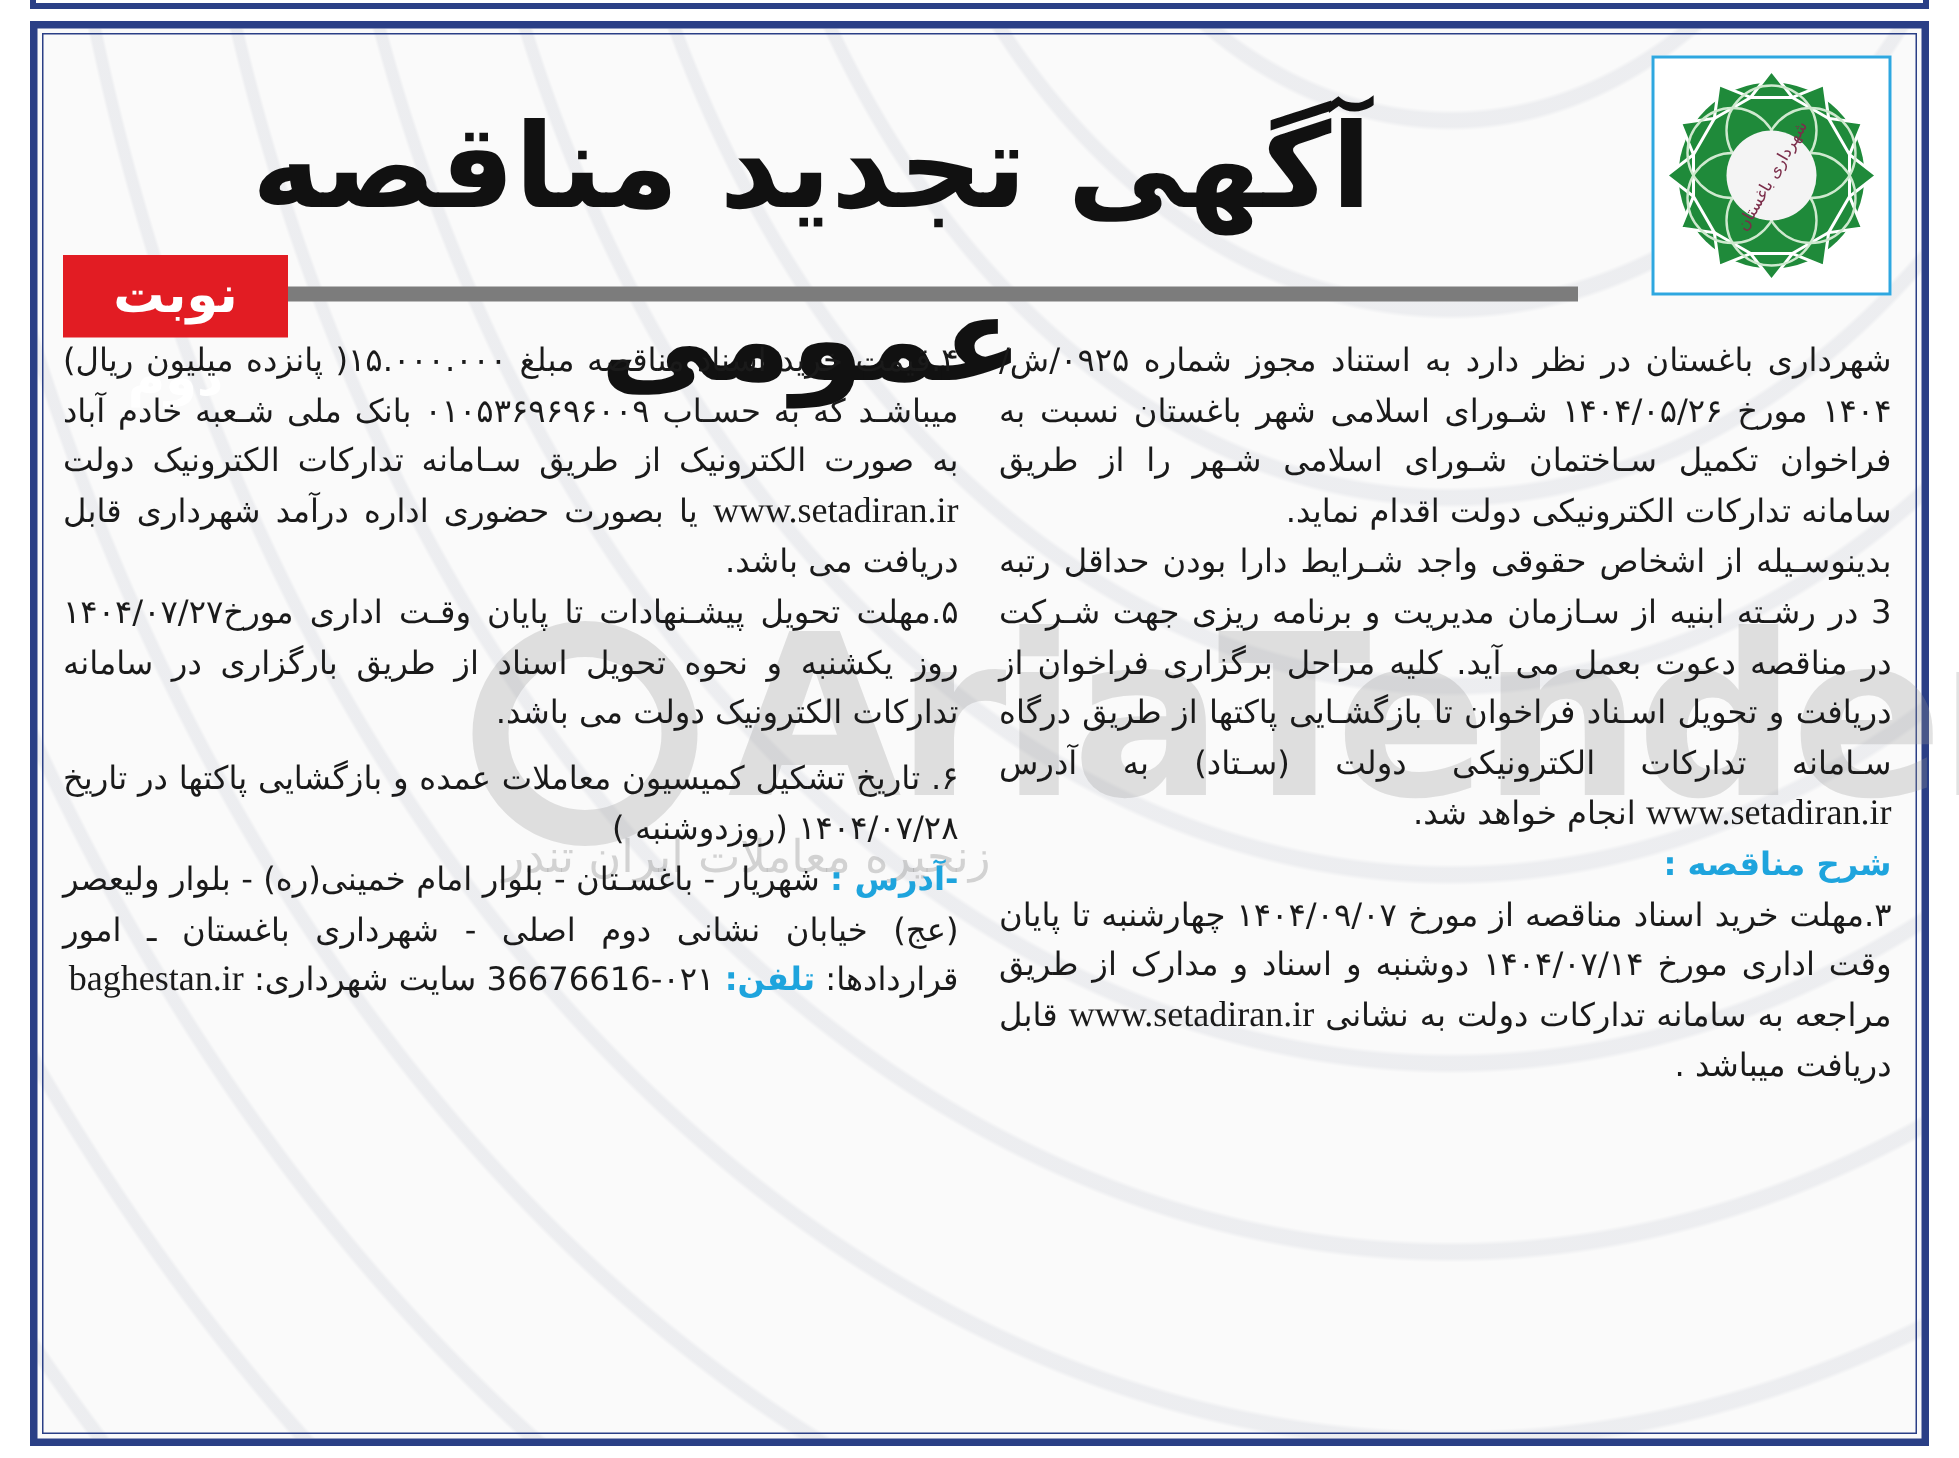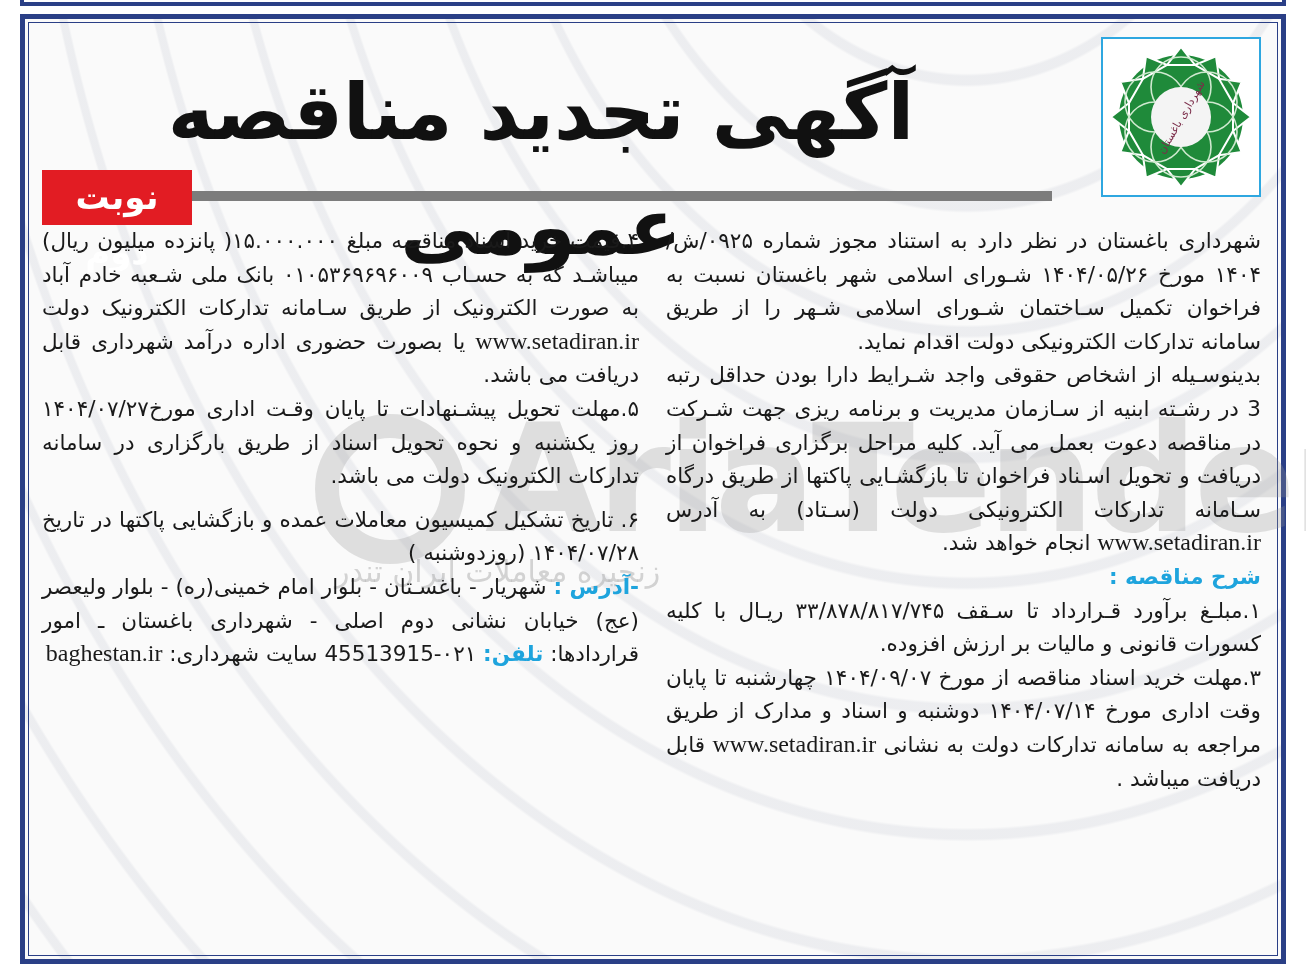--- a/index.html
+++ b/index.html
@@ -137,39 +137,38 @@
   </div>
 
   <div class="col col-right">
     <p>شهرداری باغستان در نظر دارد به استناد مجوز شماره ۰۹۲۵/ش/۱۴۰۴ مورخ ۱۴۰۴/۰۵/۲۶ شـورای اسلامی شهر باغستان نسبت به فراخوان تکمیل سـاختمان شـورای اسلامی شـهر را از طریق سامانه تدارکات الکترونیکی دولت اقدام نماید.</p>
     <p>
       <span>بدینوسـیله از اشخاص حقوقی واجد شـرایط دارا بودن حداقل رتبه 3 در رشـته ابنیه از سـازمان مدیریت و برنامه ریزی جهت شـرکت در مناقصه دعوت بعمل می آید. کلیه مراحل برگزاری فراخوان از دریافت و تحویل اسـناد فراخوان تا بازگشـایی پاکتها از طریق درگاه سـامانه تدارکات الکترونیکی دولت (سـتاد) به آدرس</span>
       <span class="latin">www.setadiran.ir</span>
       <span>انجام خواهد شد.</span>
     </p>
     <p class="heading-blue">شرح مناقصه :</p>
-    <p>۱.مبلـغ برآورد قـرارداد تا سـقف ۳۳/۸۷۸/۸۱۷/۷۴۵ ریـال با کلیه کسورات قانونی و مالیات بر ارزش افزوده.</p>
     <p>
       <span>۳.مهلت خرید اسناد مناقصه از مورخ ۱۴۰۴/۰۹/۰۷ چهارشنبه تا پایان وقت اداری مورخ ۱۴۰۴/۰۷/۱۴ دوشنبه و اسناد و مدارک از طریق مراجعه به سامانه تدارکات دولت به نشانی</span>
       <span class="latin">www.setadiran.ir</span>
       <span>قابل دریافت میباشد .</span>
     </p>
   </div>
 
   <div class="col col-left">
     <p>
       <span>۴.قیمت خرید اسناد مناقصه مبلغ ۱۵.۰۰۰.۰۰۰( پانزده میلیون ریال) میباشـد که به حسـاب ۰۱۰۵۳۶۹۶۹۶۰۰۹ بانک ملی شـعبه خادم آباد به صورت الکترونیک از طریق سـامانه تدارکات الکترونیک دولت</span>
       <span class="latin">www.setadiran.ir</span>
       <span>یا بصورت حضوری اداره درآمد شهرداری قابل دریافت می باشد.</span>
     </p>
     <p>۵.مهلت تحویل پیشـنهادات تا پایان وقـت اداری مورخ۱۴۰۴/۰۷/۲۷ روز یکشنبه و نحوه تحویل اسناد از طریق بارگزاری در سامانه تدارکات الکترونیک دولت می باشد.</p>
     <div class="gap"></div>
     <p>۶. تاریخ تشکیل کمیسیون معاملات عمده و بازگشایی پاکتها در تاریخ ۱۴۰۴/۰۷/۲۸ (روزدوشنبه )</p>
     <p>
       <span class="label-blue">-آدرس :</span>
       <span>شهریار - باغسـتان - بلوار امام خمینی(ره) - بلوار ولیعصر (عج) خیابان نشانی دوم اصلی - شهرداری باغستان ـ امور قراردادها:</span>
       <span class="label-blue">تلفن:</span>
-      <span>۰۲۱-45513915</span>
+      <span>۰۲۱-36676616</span>
       <span>سایت شهرداری:</span>
       <span class="latin">baghestan.ir</span>
     </p>
   </div>
 </div>
 
 </body></html>

